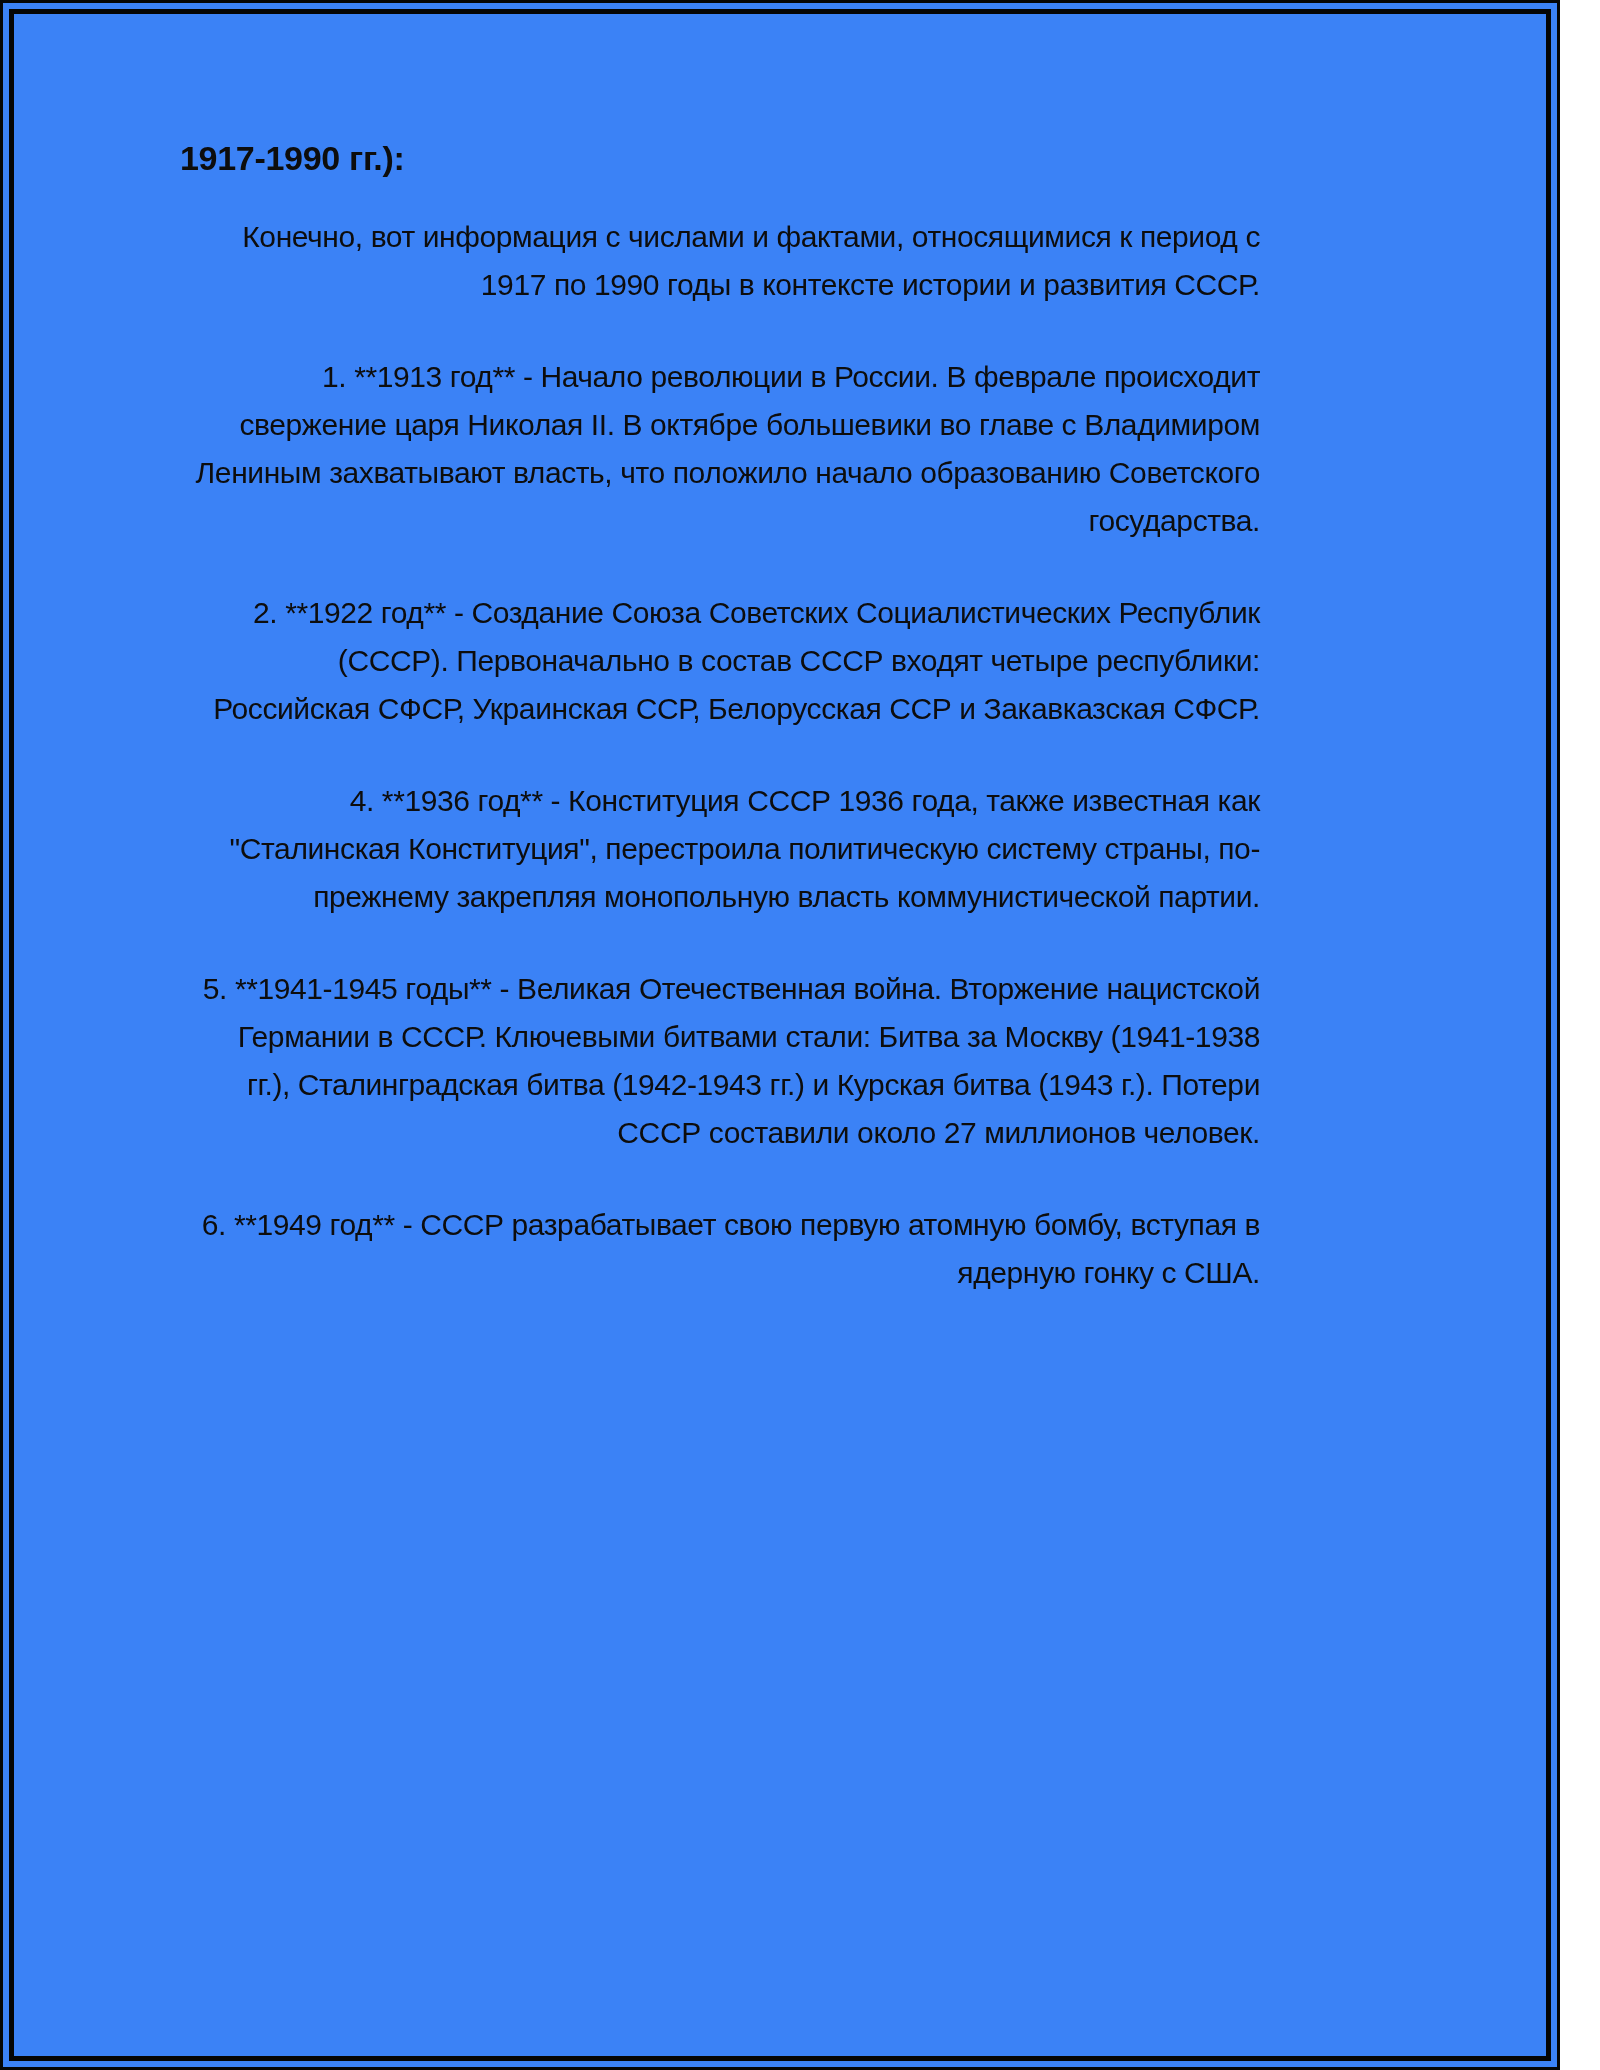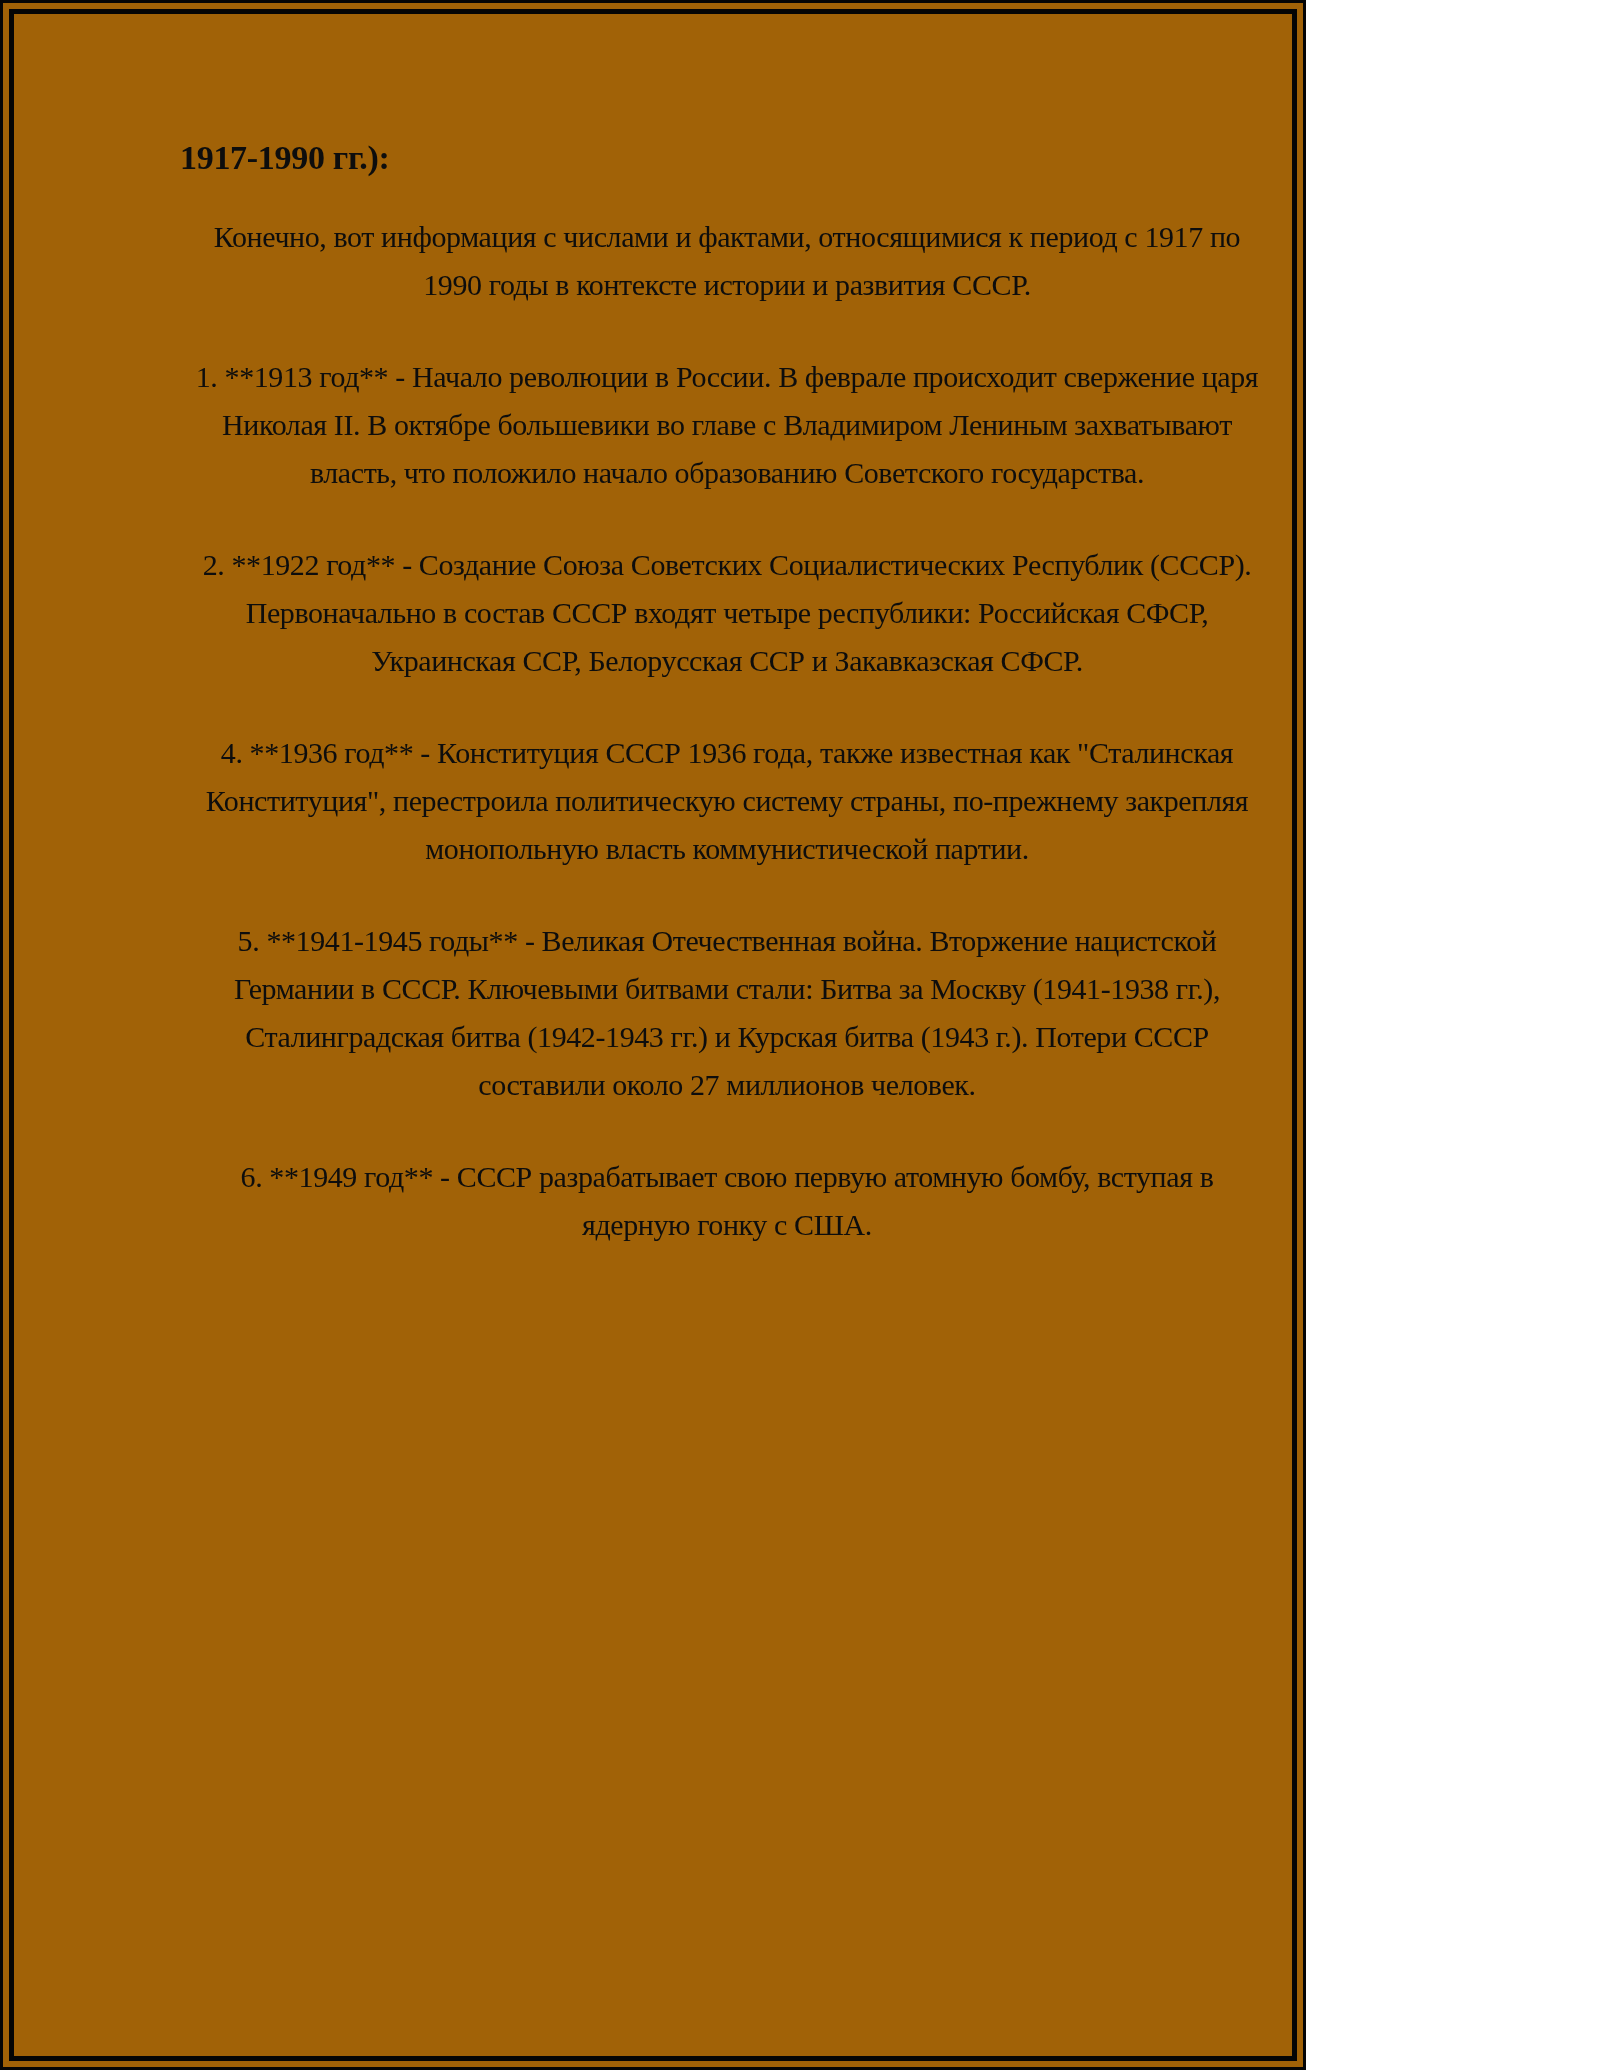--- a/index.html
+++ b/index.html
@@ -2,25 +2,25 @@
 <html lang="ru"><head>
 <meta charset="utf-8">
 <style>
   html, body {
     margin: 0;
     padding: 0;
     background: #ffffff;
   }
   .page {
     position: relative;
-    width: 1306px;
+    width: 1560px;
     height: 2070px;
-    background: #a16207;
+    background: #3b82f6;
     overflow: hidden;
-    font-family: Liberation Serif, serif;
+    font-family: Liberation Sans, sans-serif;
     color: #0d0d0d;
   }
   
   .frame-outer {
     position: absolute;
     inset: 0;
     border: 3px solid #050505;
     pointer-events: none;
   }
   .frame-inner {
@@ -40,21 +40,21 @@
     font-weight: bold;
     letter-spacing: -0.3px;
     margin: 0 0 34px 0;
     line-height: 1.2;
   }
   .para {
     font-size: 30px;
     line-height: 48px;
     letter-spacing: -0.4px;
     margin: 0 0 44px 14px;
-    text-align: center;
+    text-align: right;
   }
 </style>
 </head>
 <body>
 
 <div class="page">
   <div class="frame-outer"></div>
   <div class="frame-inner"></div>
 
   <div class="content">

